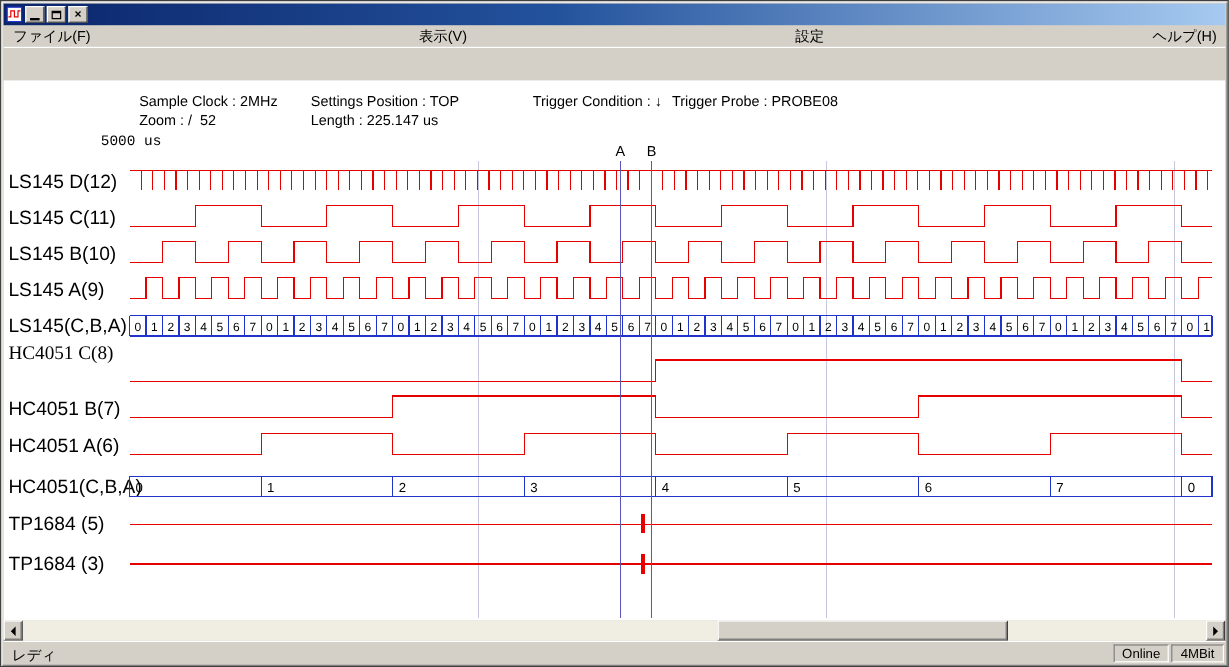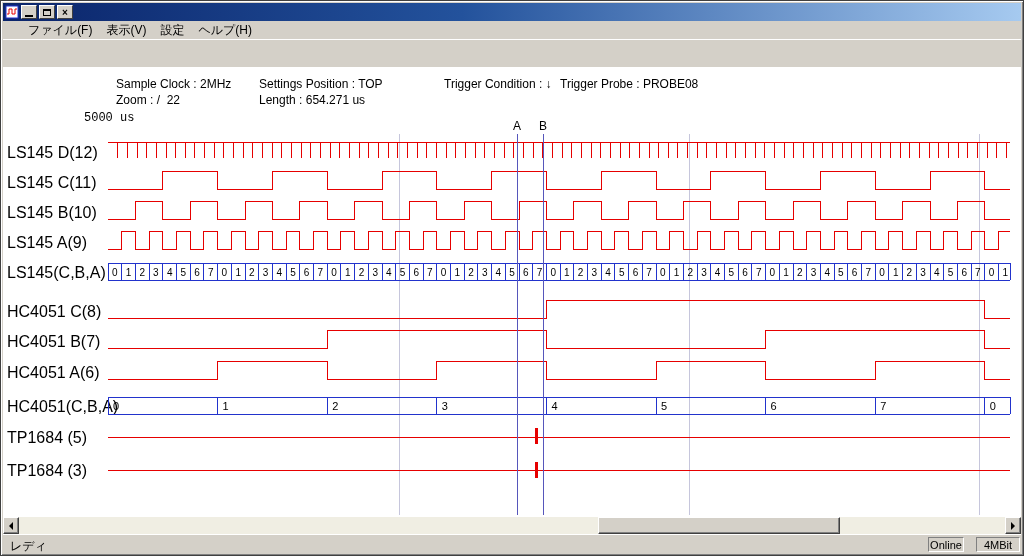--- a/index.html
+++ b/index.html
@@ -18,21 +18,21 @@
     display:flex; align-items:center; padding:0 2px; }
   .title-text { color:#fff; font-size:11px; font-weight:bold; margin-left:4px;
     flex:1; white-space:nowrap; overflow:hidden; }
   .tb-btn { width:16px; height:14px; margin-left:2px; background:#d4d0c8;
     border:1px solid; border-color:#ffffff #404040 #404040 #ffffff;
     display:flex; align-items:center; justify-content:center; font-size:10px; font-weight:bold; }
   .glyph-min { width:8px; height:2px; background:#000; margin-top:7px; }
   .glyph-max { width:8px; height:7px; border:1px solid #000; border-top:2px solid #000; }
   
   .menubar { left:3px; top:21px; width:1018px; height:18px;
-    display:flex; align-items:center; font-size:12px; padding-left:18px; }
+    display:flex; align-items:center; font-size:12px; padding-left:1px;justify-content:space-between; }
   .menu-item { padding:1px 7px; }
   .toolbar { left:3px; top:39px; width:1018px; height:28px;
     border-top:1px solid #ffffff; box-shadow:0 -2px 0 #d4d0c8; }
   .toolbtn-flat { position:absolute; top:42px; height:21px; display:flex;
     align-items:center; justify-content:center; font-size:12px; }
   .toolbtn-raised { position:absolute; top:42px; height:22px; background:#d4d0c8;
     border:1px solid; border-color:#ffffff #404040 #404040 #ffffff;
     box-shadow: inset -1px -1px 0 #808080;
     display:flex; align-items:center; justify-content:center; font-size:11px; }
   .tsep { position:absolute; top:44px; width:2px; height:18px;
@@ -160,31 +160,31 @@
   <div class="toolbtn-flat" style="left:752px;width:28px;">→B</div>
   <div class="toolbtn-flat" style="left:785px;width:28px;">→T</div>
 </div>
 
 <div class="abs client"></div>
 
 <div class="info" style="left:116px;top:77px;">Sample Clock : 2MHz</div>
 <div class="info" style="left:259px;top:77px;">Settings Position : TOP</div>
 <div class="info" style="left:444px;top:77px;">Trigger Condition : ↓</div>
 <div class="info" style="left:560px;top:77px;">Trigger Probe : PROBE08</div>
-<div class="info" style="left:116px;top:93px;">Zoom : /  22</div>
-<div class="info" style="left:259px;top:93px;">Length : 654.271 us</div>
+<div class="info" style="left:116px;top:93px;">Zoom : /  52</div>
+<div class="info" style="left:259px;top:93px;">Length : 225.147 us</div>
 <div class="info" style="left:84px;top:111px;font-family:Liberation Mono, monospace;">5000 us</div>
 
 <div id="channel-labels" class="abs" style="left:0;top:0;width:1024px;height:556px;pointer-events:none;">
     <div class="ch-label" style="top: 144px;">LS145 D(12)</div>
     <div class="ch-label" style="top: 174px; text-align: right;">LS145 C(11)</div>
     <div class="ch-label" style="top: 204px;">LS145 B(10)</div>
     <div class="ch-label" style="top: 234px;">LS145 A(9)</div>
     <div class="ch-label" style="top: 264px;">LS145(C,B,A)</div>
-    <div class="ch-label" style="top: 303px;">HC4051 C(8)</div>
+    <div class="ch-label" style="top: 286px; font-family: Liberation Serif, serif;">HC4051 C(8)</div>
     <div class="ch-label" style="top: 333px;">HC4051 B(7)</div>
     <div class="ch-label" style="top: 364px;">HC4051 A(6)</div>
     <div class="ch-label" style="top: 398px;">HC4051(C,B,A)</div>
     <div class="ch-label" style="top: 429px;">TP1684 (5)</div>
     <div class="ch-label" style="top: 462px;">TP1684 (3)</div>
   </div>
 
 <svg id="wave-svg" class="abs" style="left:0;top:0;" width="1024" height="556" shape-rendering="crispEdges">
     <line x1="399" y1="134" x2="399" y2="515" stroke="#c6c6dc"></line>
     <line x1="689" y1="134" x2="689" y2="515" stroke="#c6c6dc"></line>
@@ -288,15 +288,15 @@
       <span class="tri-left"></span>
     </div>
   <div class="sb-thumb" style="left:595px;width:242px;"></div>
   <div class="sb-btn" style="right:0;">
       <span class="tri-right"></span>
     </div>
 </div>
 
 <div class="abs statusbar">
   <span class="status-text">レディ</span>
-  <span class="status-panel" style="left:925px;width:36px;">Online</span>
+  <span class="status-panel" style="left:925px;width:46px;">Online</span>
   <span class="status-panel" style="left:973px;width:44px;">4MBit</span>
 </div>
 
 </body></html>

